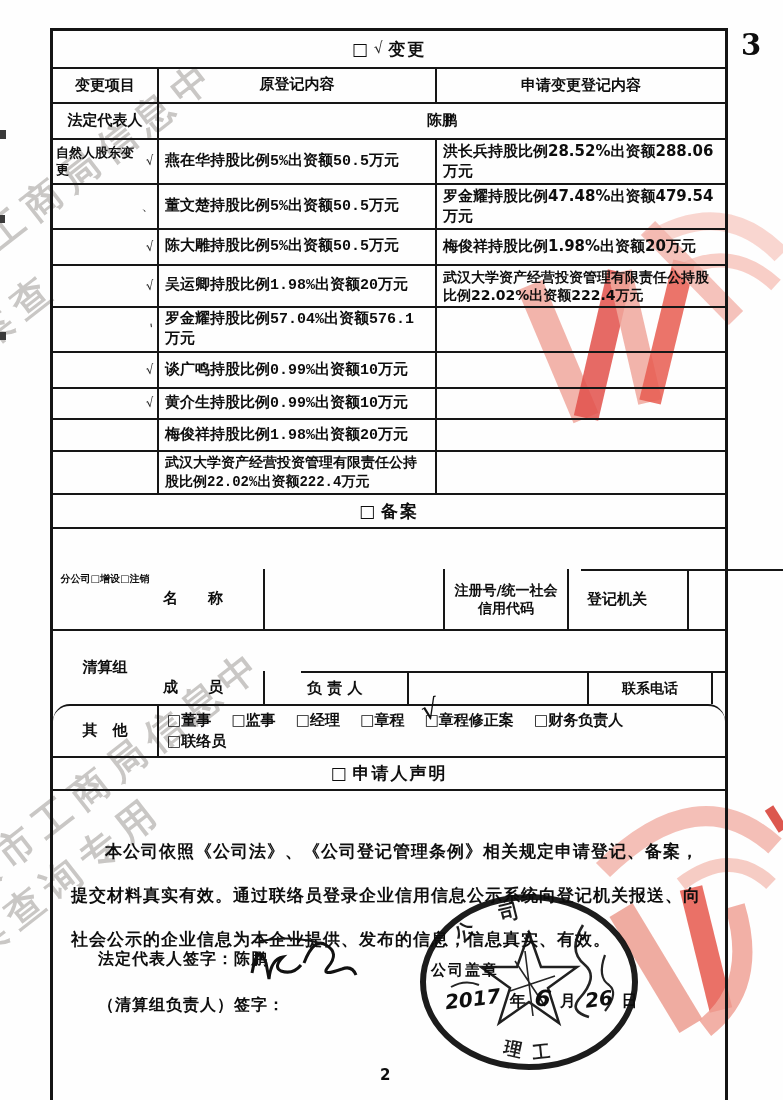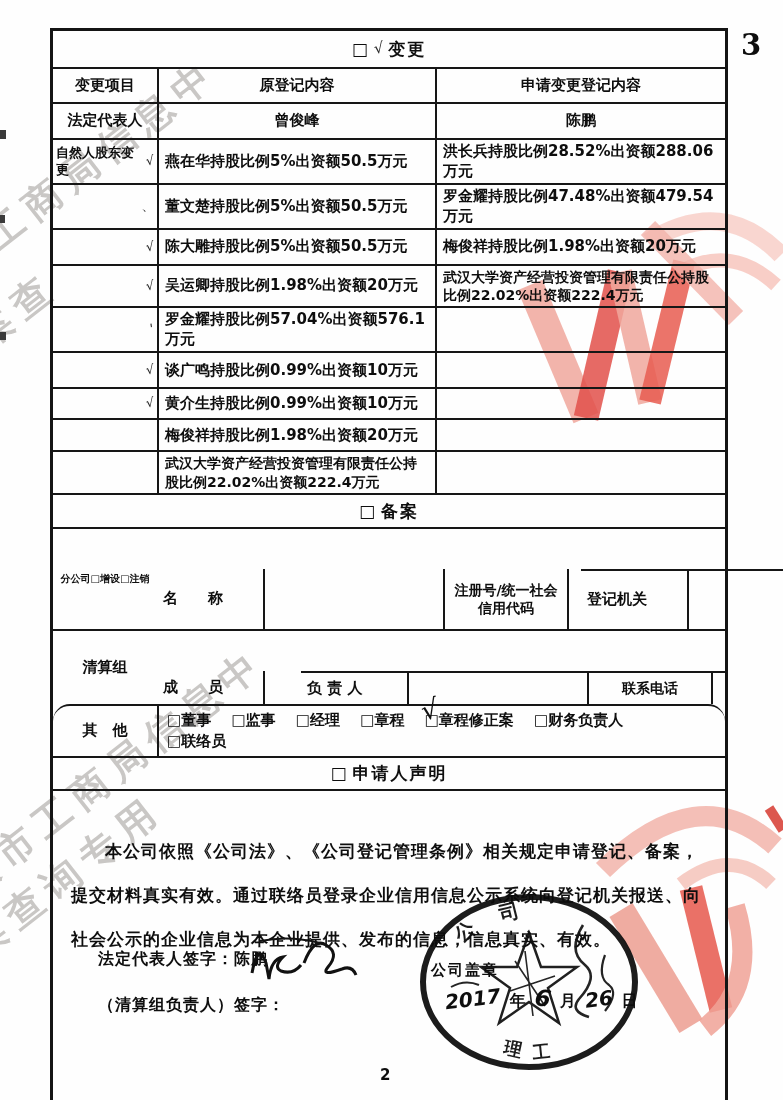--- a/index.html
+++ b/index.html
@@ -12,21 +12,21 @@
   
   .tbl{position:absolute;left:50px;top:28px;width:678px;z-index:2;
        border:3px solid #141414;box-sizing:border-box;background:transparent;}
   .row{display:flex;border-top:2px solid #161616;box-sizing:border-box;align-items:stretch;}
   .row:first-child{border-top:none;}
   .cell{box-sizing:border-box;border-left:2px solid #161616;display:flex;align-items:center;
         padding:2px 6px;font-weight:700;font-size:15px;line-height:1.3;}
   .cell:first-child{border-left:none;}
   .center{justify-content:center;text-align:right;}
   .c1{width:104px;flex:none;}
-  .c2{width:278px;flex:none;}
+  .c2{width:278px;flex:none;font-family:Liberation Mono, monospace;}
   .c3{flex:1;}
   .titlecell{flex:1;justify-content:center;font-size:17px;letter-spacing:2px;}
   .box{display:inline-block;margin-right:4px;font-weight:400;}
   .tick{font-size:13px;font-weight:400;color:#2a2a2a;transform:rotate(-8deg);}
   .c1ticks{justify-content:flex-end;padding-right:3px;}
   .shl{font-size:13px;letter-spacing:0;}
   .col2lines{flex-direction:column;justify-content:center;line-height:1.5;}
   .sub{flex:1;display:flex;margin-top:40px;}
   .subrow{display:flex;flex:1;border-top:2px solid #161616;box-sizing:border-box;}
   .subrow:first-child{border-top:none;}
@@ -108,21 +108,20 @@
     </div>
 
     <div class="row" style="min-height:35px;">
       <div class="cell c1 center">变更项目</div>
       <div class="cell c2 center">原登记内容</div>
       <div class="cell c3 center">申请变更登记内容</div>
     </div>
 
     <div class="row" style="min-height:36px;">
       <div class="cell c1 center">法定代表人</div>
-      <div class="cell c2 center">曾俊峰</div>
       <div class="cell c3 center">陈鹏</div>
     </div>
 
     <div class="row" style="min-height:39px;">
       <div class="cell c1" style="justify-content:space-between;padding:2px 3px;">
         <span class="shl">自然人股东变更</span>
         <span class="tick">√</span>
       </div>
       <div class="cell c2">
           <span>燕在华持股比例5%出资额50.5万元</span>

